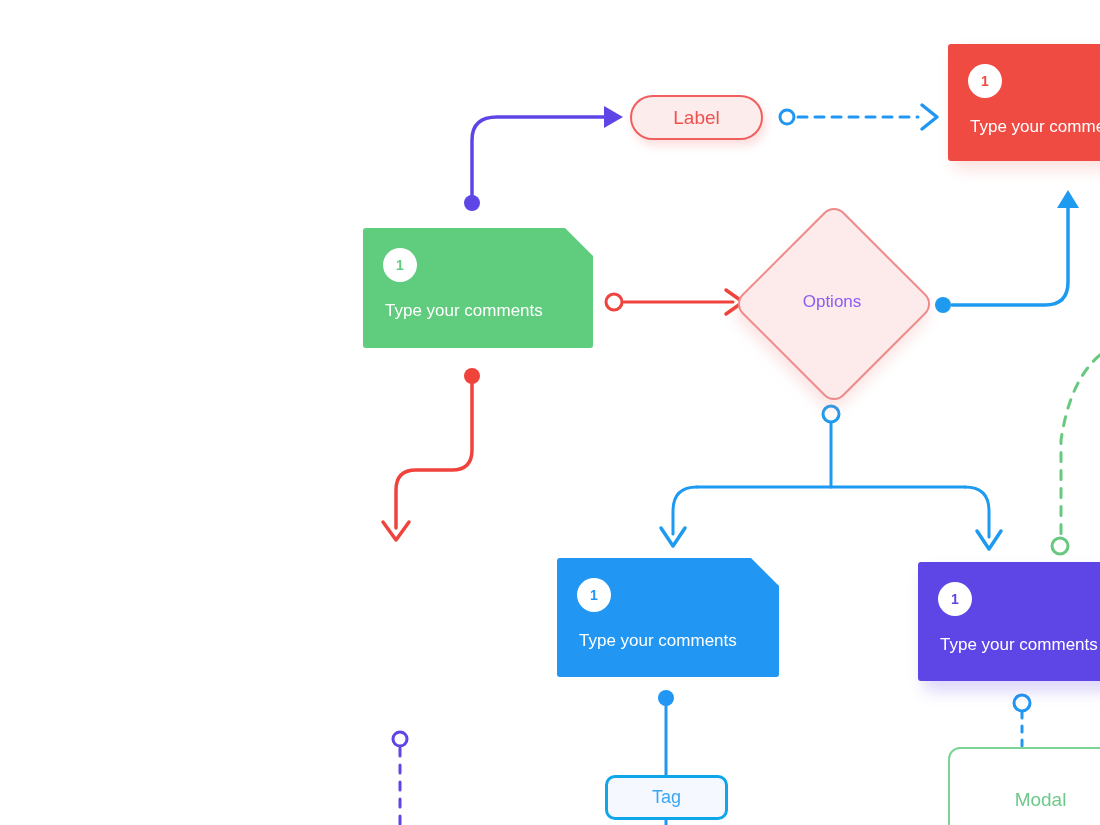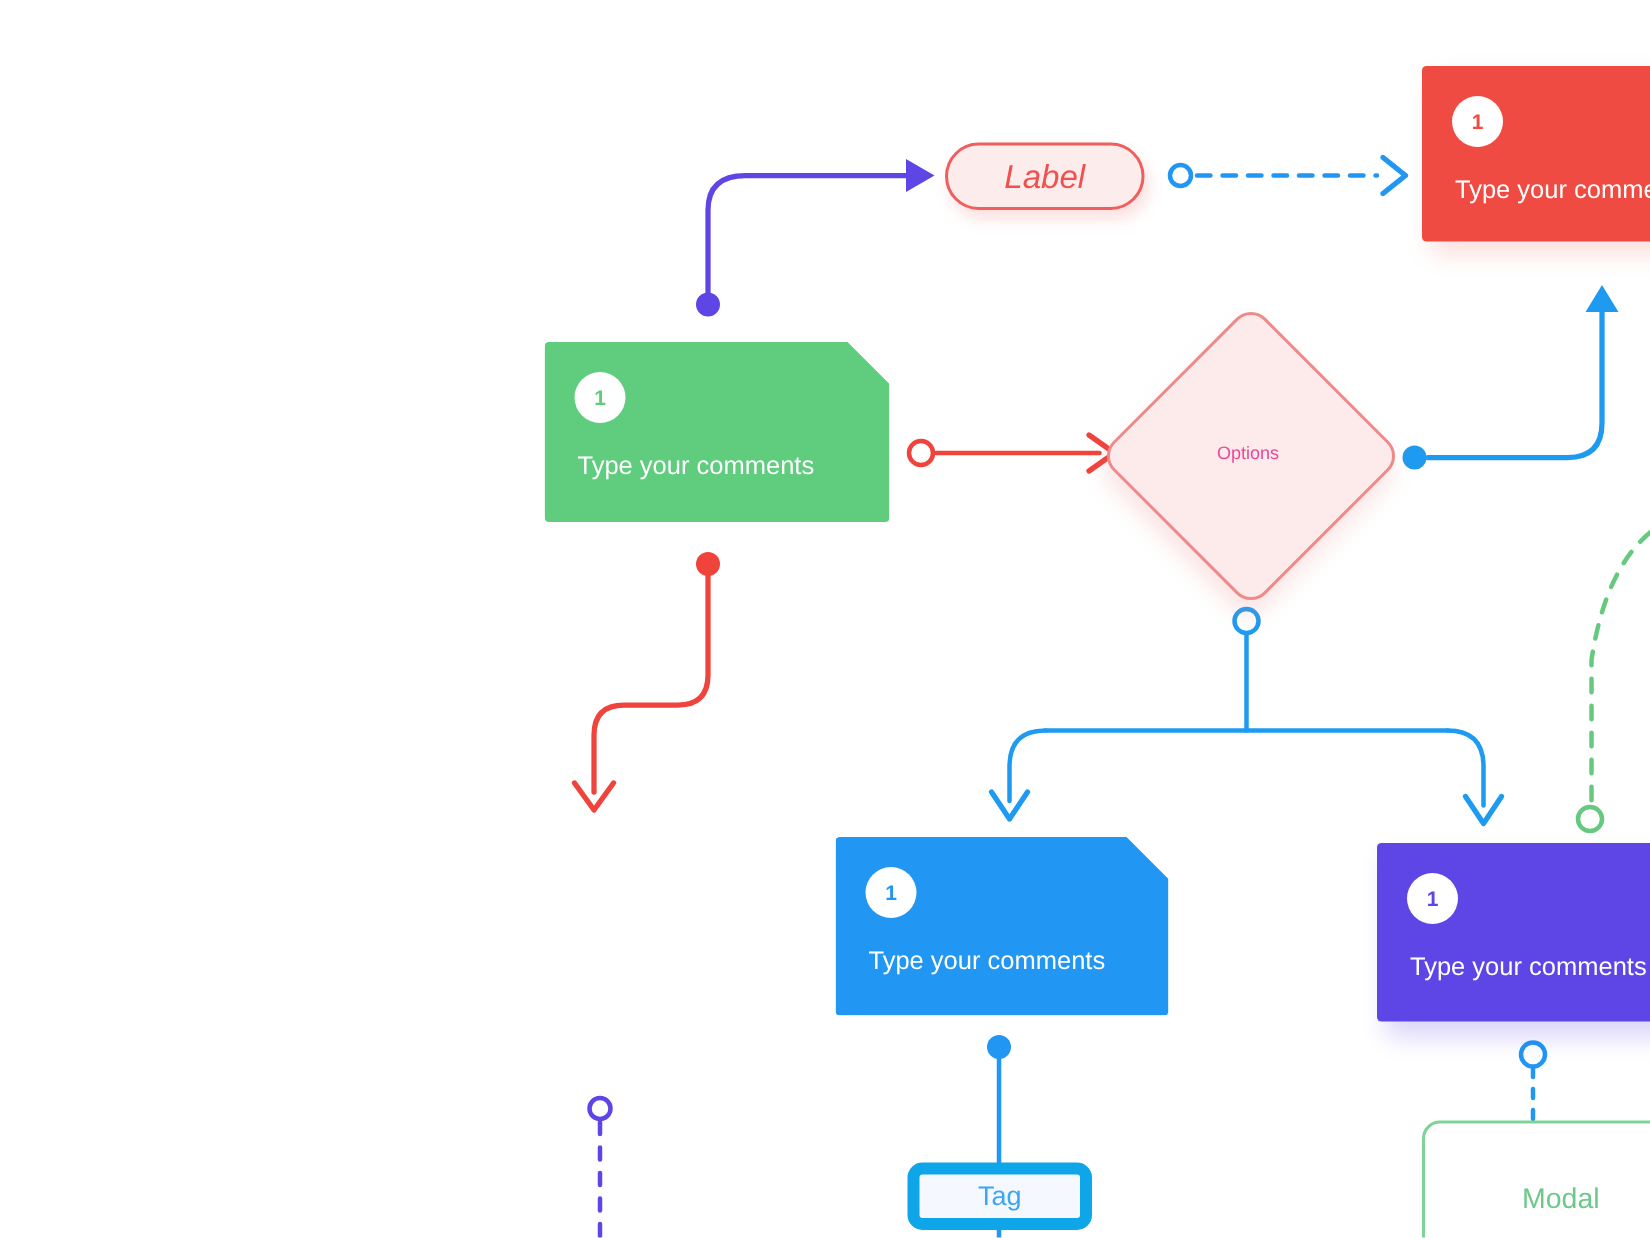--- a/index.html
+++ b/index.html
@@ -49,39 +49,38 @@
   .folded{
     clip-path:polygon(0 0, calc(100% - 28px) 0, 100% 28px, 100% 100%, 0 100%);
   }
 
   
   .pill{
     border-radius:999px;
     background:#fdecec;
     border:2px solid #f15e5e;
     display:flex;align-items:center;justify-content:center;
-    color:#f0514e;font-size:22px;
+    color:#f0514e;font-size:19px;
     box-shadow:3px 6px 10px rgba(241,94,94,.20);
-    font-style:italic;
   }
 
   
   .diamond-wrap{position:absolute;}
   .diamond{
     position:absolute;left:0;top:0;width:100%;height:100%;
     background:#fdeaea;
     border:2px solid #ef8a8a;
     border-radius:14px;
     transform:rotate(45deg);
     box-shadow:6px 8px 14px rgba(239,138,138,.22);
   }
   .diamond-label{
     position:absolute;left:0;top:0;width:100%;height:100%;
     display:flex;align-items:center;justify-content:center;
-    color:#ec4899;font-size:12px;
+    color:#8b5cf6;font-size:17px;
   }
 
   
   .browser{
     background:#ffffff;
     border:2px solid #7c5cf5;
     border-radius:8px;
     box-shadow:4px 8px 14px rgba(124,92,245,.18);
     overflow:hidden;
     display:flex;flex-direction:column;
@@ -94,21 +93,21 @@
   }
   .dot{width:11px;height:11px;border-radius:50%;background:#7c5cf5;}
   .browser-body{
     flex:1;display:flex;align-items:center;justify-content:center;
     color:#6f4ef2;font-size:19px;
   }
 
   
   .tag{
     background:#f5f9ff;
-    border:8px solid #0ea5e9;
+    border:3px solid #0ea5e9;
     border-radius:10px;
     display:flex;align-items:center;justify-content:center;
     color:#3ba6f5;font-size:18px;
   }
 
   
   .modal{
     background:#ffffff;
     border:2px solid #7ed396;
     border-radius:12px;

